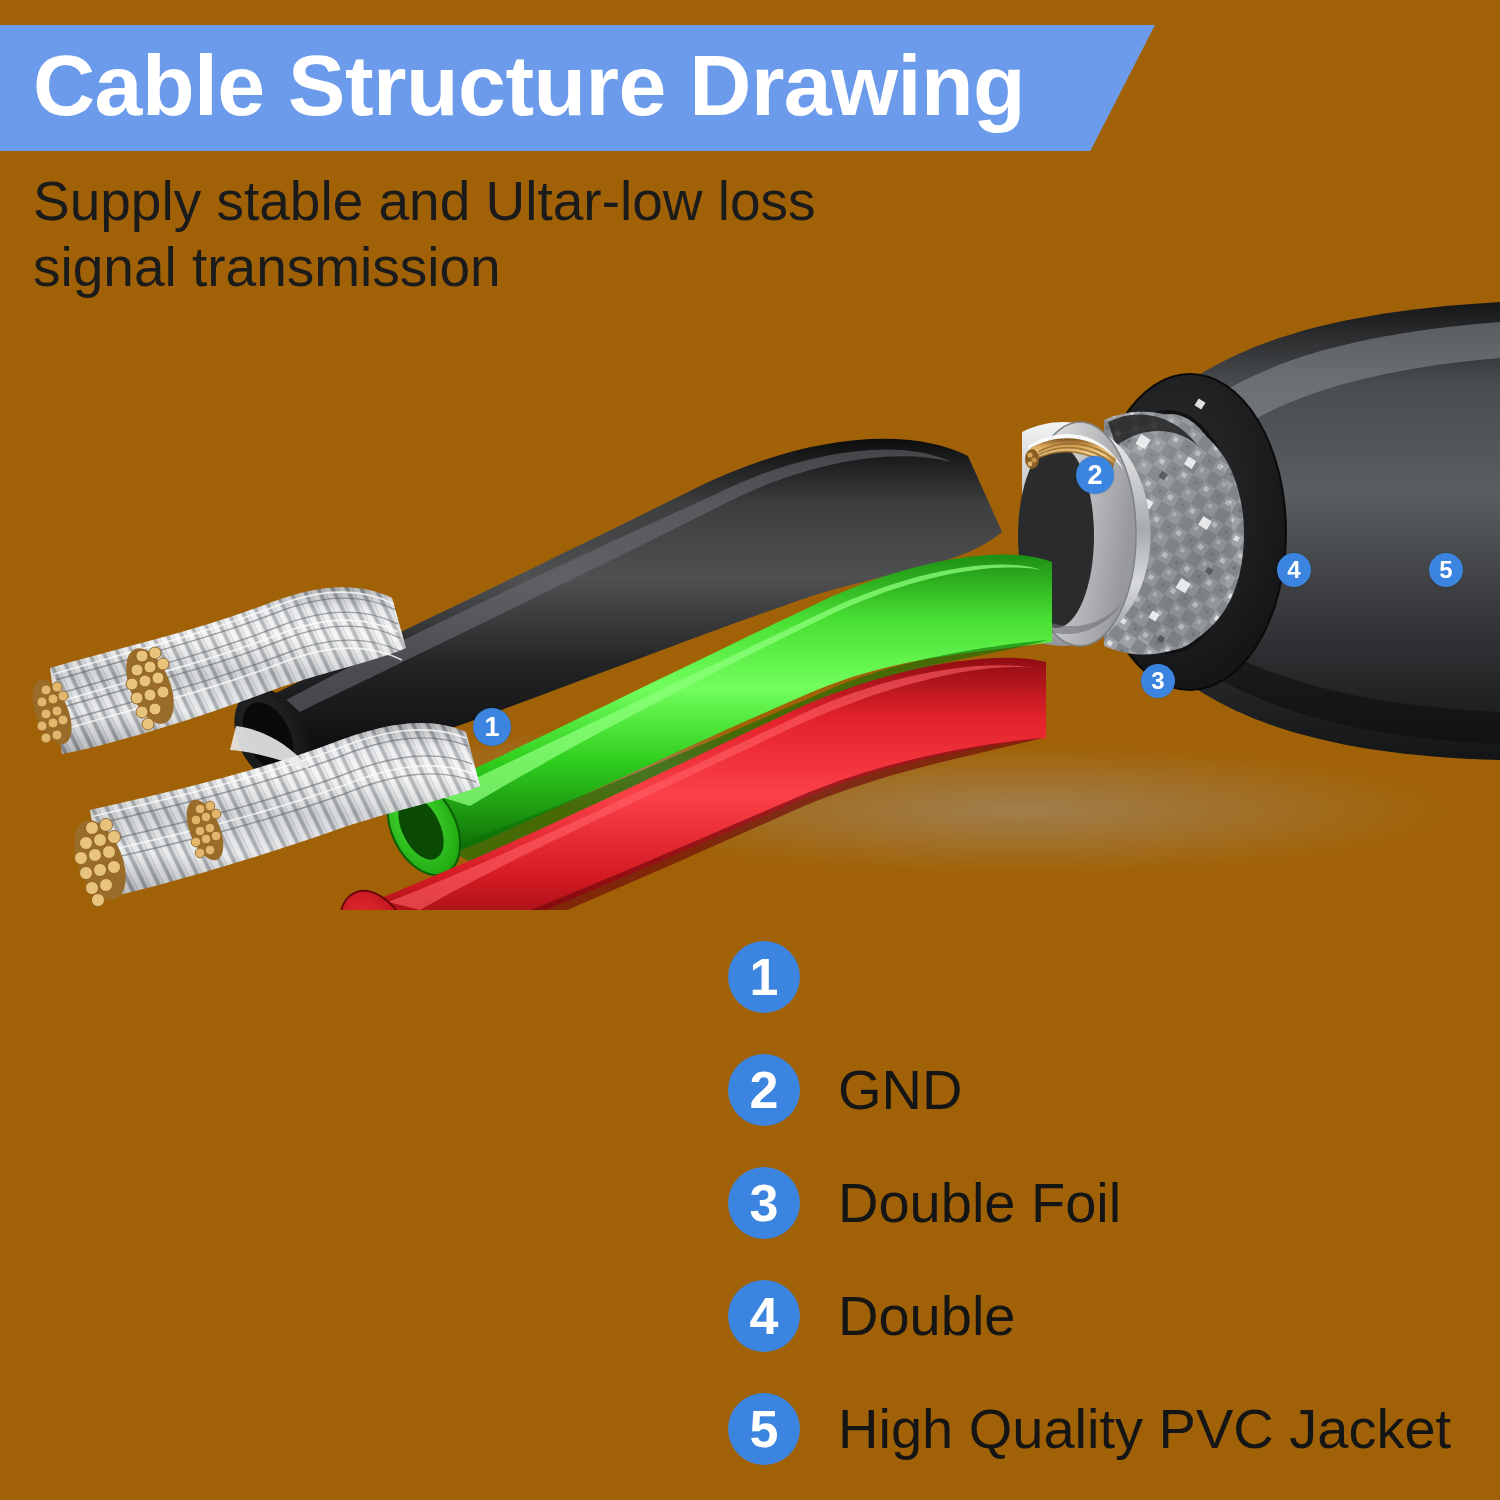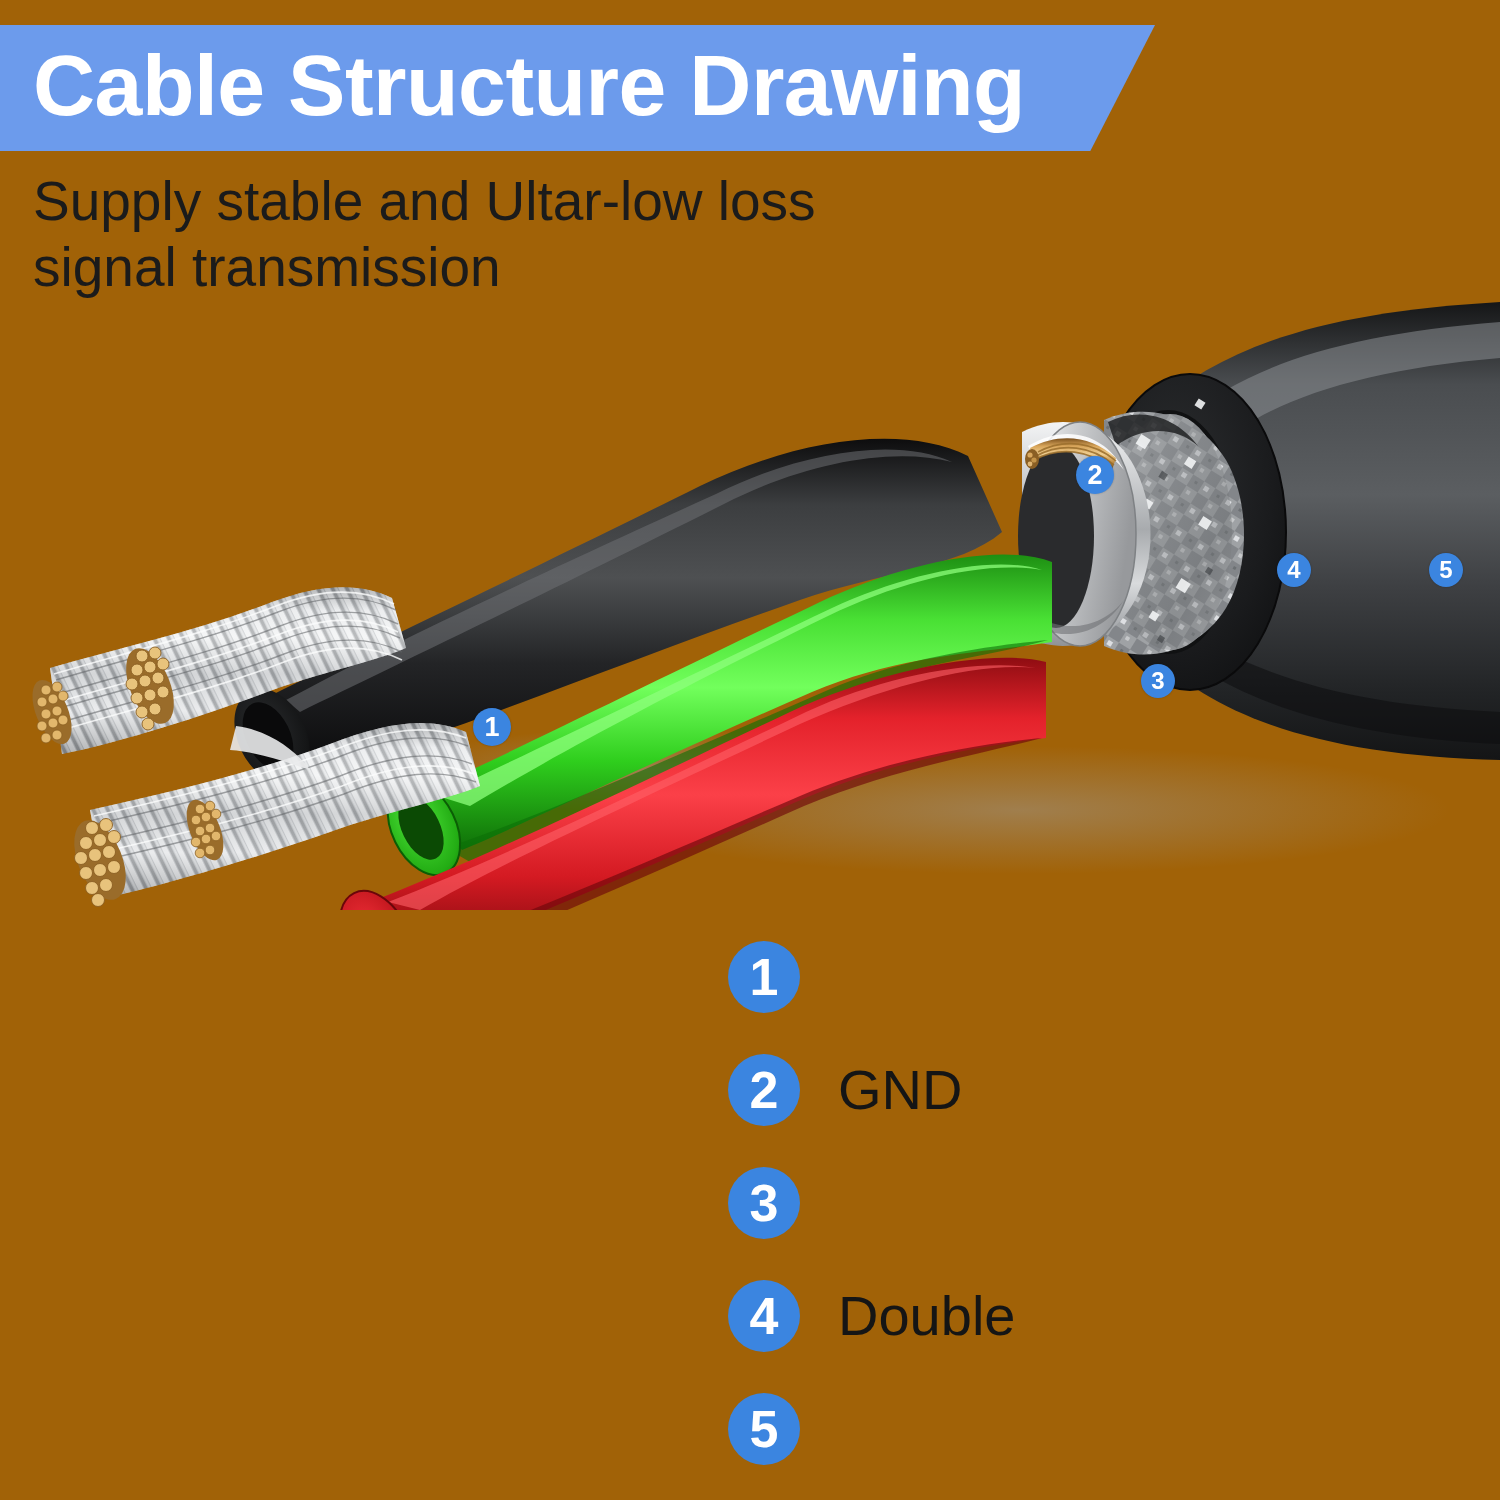--- a/index.html
+++ b/index.html
@@ -503,23 +503,25 @@
   <div id="legend">
     <div class="legend-row">
       <div class="legend-badge" style="background: rgb(59, 133, 224);">1</div>
     </div>
     <div class="legend-row">
       <div class="legend-badge" style="background: rgb(59, 133, 224);">2</div>
       <div class="legend-label">GND</div>
     </div>
     <div class="legend-row">
       <div class="legend-badge" style="background: rgb(59, 133, 224);">3</div>
+      <div class="legend-label">Double Foil</div>
     </div>
     <div class="legend-row">
       <div class="legend-badge" style="background: rgb(59, 133, 224);">4</div>
       <div class="legend-label">Double</div>
     </div>
     <div class="legend-row">
       <div class="legend-badge" style="background: rgb(59, 133, 224);">5</div>
+      <div class="legend-label">High Quality PVC Jacket</div>
     </div>
   </div>
 
 </div>
 
 </body></html>

